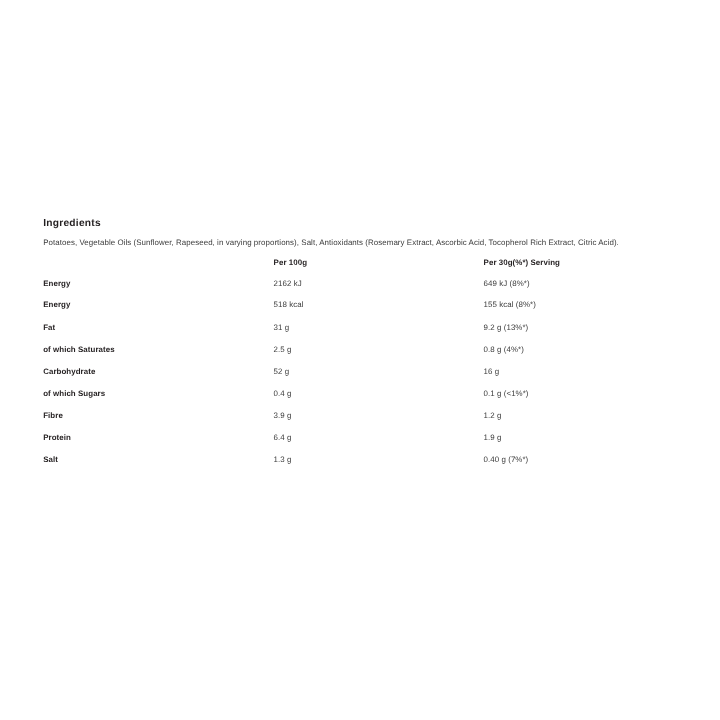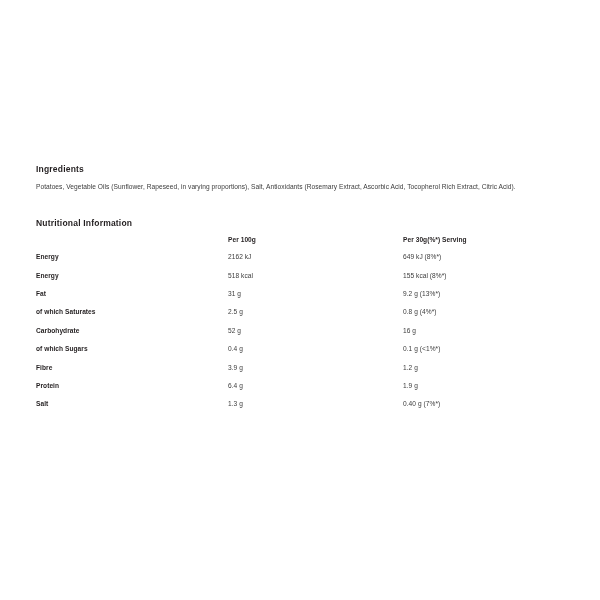--- a/index.html
+++ b/index.html
@@ -24,21 +24,21 @@
     position: absolute;
     left: 36px;
     top: 164px;
     width: 530px;
   }
   .section-title {
     font-size: 8.5px;
     font-weight: bold;
     letter-spacing: 0.2px;
     color: #231f20;
-    margin: 0 0 8px 0;
+    margin: 16px 0 8px 0;
     line-height: 1.2;
   }
   .ingredients-text {
     font-size: 6.6px;
     line-height: 1.65;
     color: #3b3b3b;
     margin: 0;
     max-width: 534px;
     letter-spacing: 0.05px;
   }
@@ -82,21 +82,20 @@
 </head>
 <body>
 
 <div class="page">
   <div class="content">
 
     <h2 class="section-title">Ingredients</h2>
 
     <p class="ingredients-text">Potatoes, Vegetable Oils (Sunflower, Rapeseed, in varying proportions), Salt, Antioxidants (Rosemary Extract, Ascorbic Acid, Tocopherol Rich Extract, Citric Acid).</p>
 
-    <h2 class="section-title nutri-title">Nutritional Information</h2>
 
     <table class="nutrition">
       <thead>
         <tr>
           <th class="col-label"></th>
           <th class="col-per100">Per 100g</th>
           <th class="col-serving">Per 30g(%*) Serving</th>
         </tr>
       </thead>
       <tbody>

